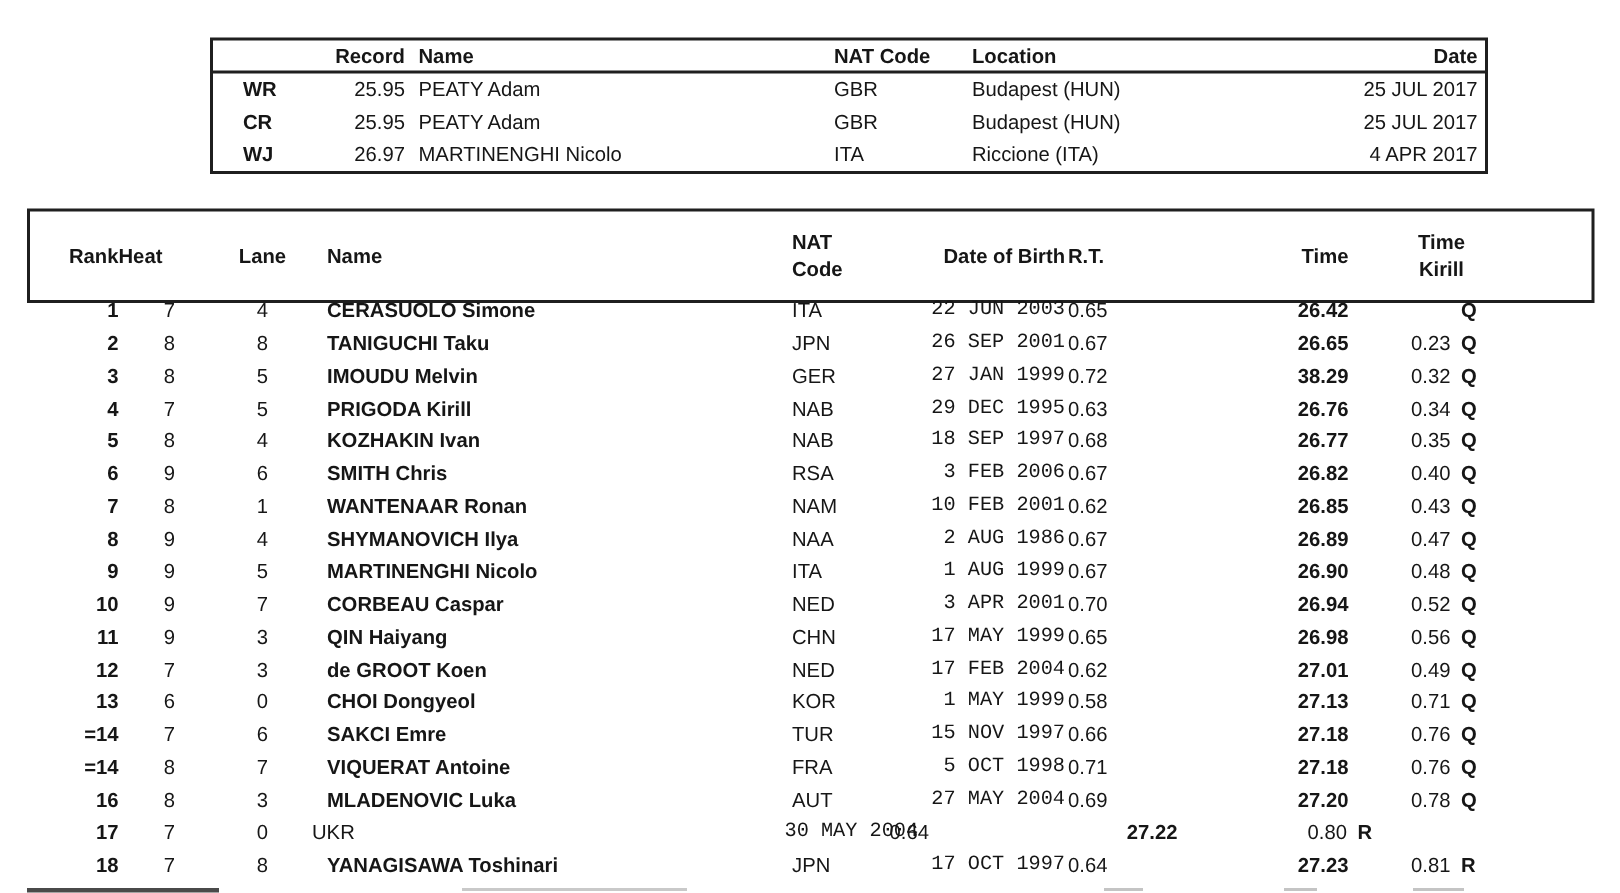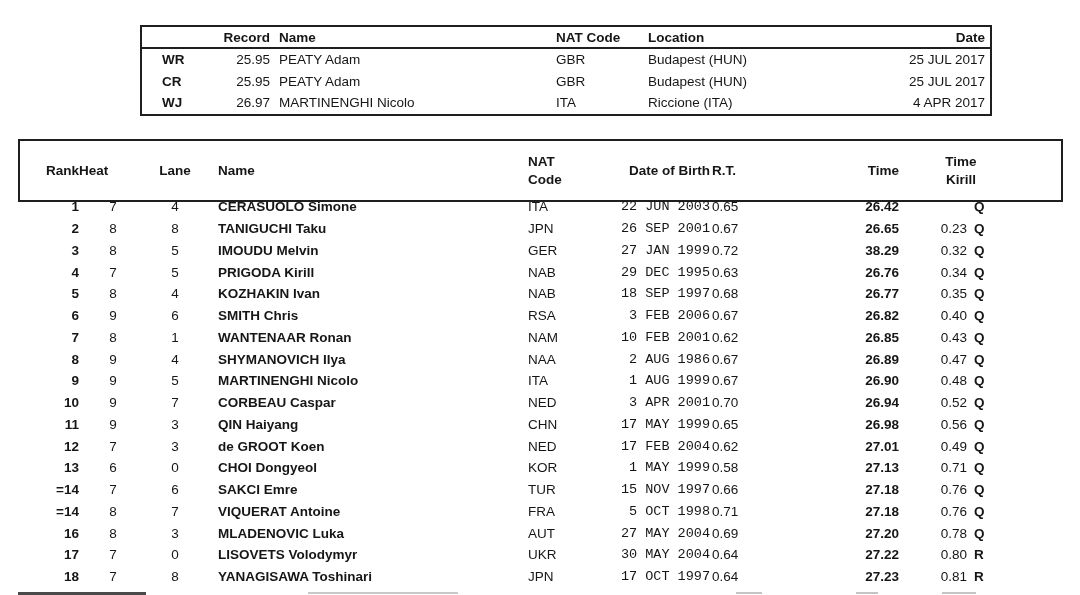--- a/index.html
+++ b/index.html
@@ -340,21 +340,20 @@
       <span class="c-dob">27 MAY 2004</span>
       <span class="c-rt">0.69</span>
       <span class="c-time">27.20</span>
       <span class="c-time_behind">0.78</span>
       <span class="c-qual">Q</span>
     </div>
     <div class="m-row">
       <span class="c-rank">17</span>
       <span class="c-heat">7</span>
       <span class="c-lane">0</span>
-      <span class="c-name">LISOVETS Volodymyr</span>
       <span class="c-nat_code">UKR</span>
       <span class="c-dob">30 MAY 2004</span>
       <span class="c-rt">0.64</span>
       <span class="c-time">27.22</span>
       <span class="c-time_behind">0.80</span>
       <span class="c-qual">R</span>
     </div>
     <div class="m-row">
       <span class="c-rank">18</span>
       <span class="c-heat">7</span>

